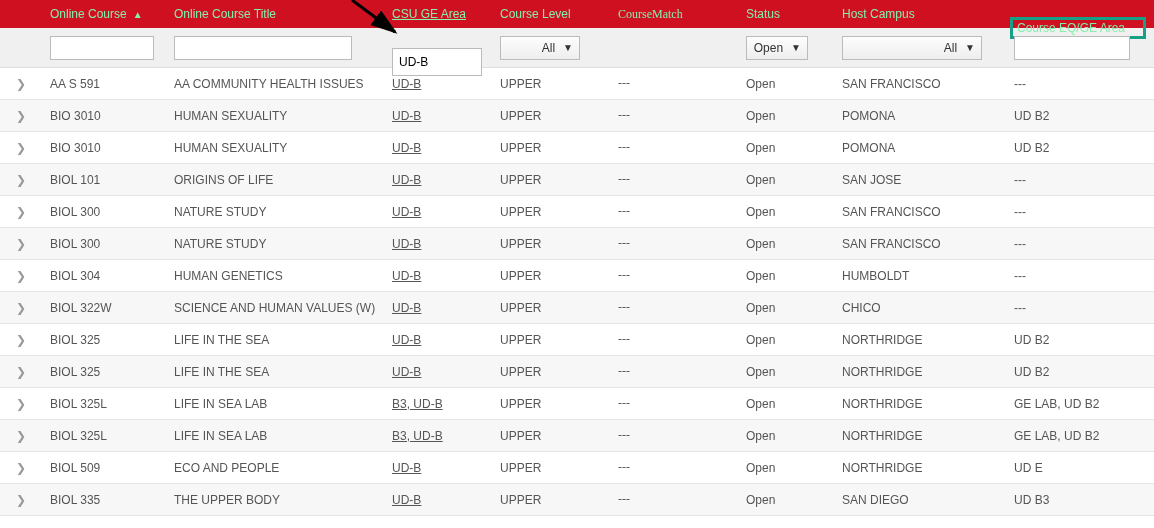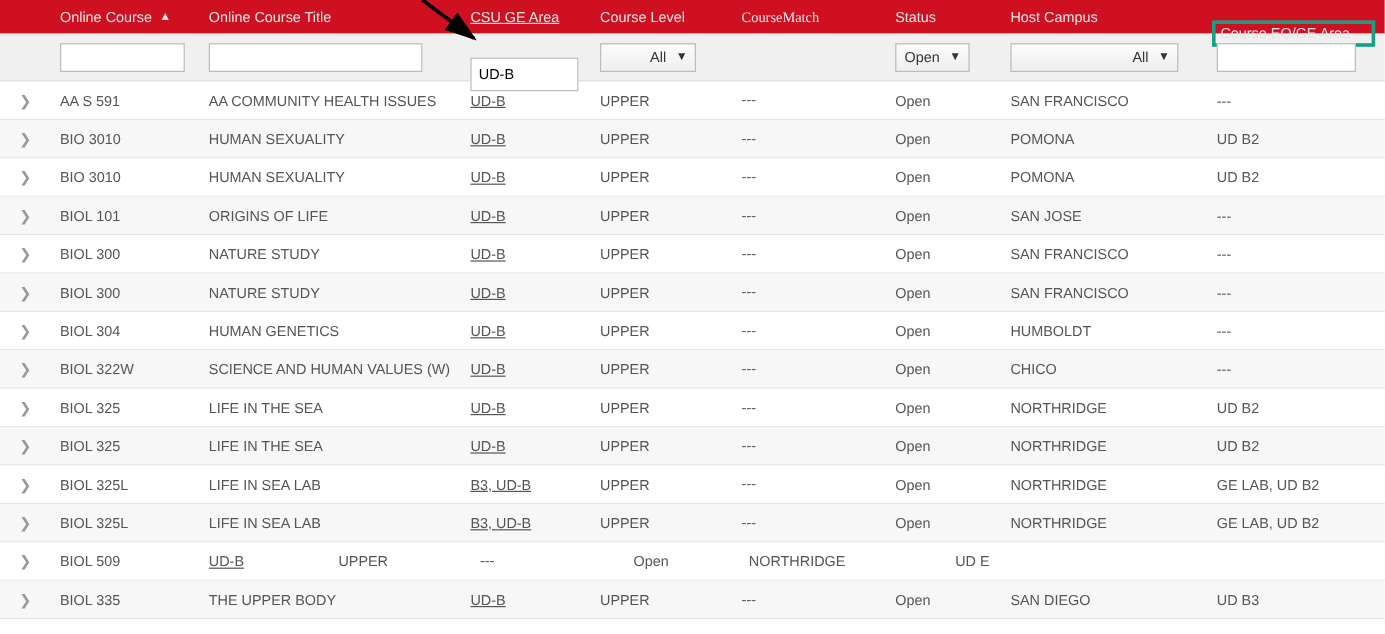--- a/index.html
+++ b/index.html
@@ -6,21 +6,21 @@
     body {
       font-family: "Segoe UI", Arial, sans-serif;
       font-size: 13px;
       color: #333;
       background: #fff;
       width: 1154px;
     }
     .table-header {
       display: flex;
       background: #cf1021;
-      color: #e5e5e5;
+      color: #86efac;
       height: 28px;
       align-items: center;
       font-size: 12px;
     }
     .filter-row {
       display: flex;
       background: #f0f0f0;
       height: 40px;
       align-items: center;
       border-bottom: 1px solid #ddd;
@@ -281,20 +281,21 @@
         <div class="col-ge">B3, UD-B</div>
         <div class="col-level">UPPER</div>
         <div class="col-match">---</div>
         <div class="col-status">Open</div>
         <div class="col-host">NORTHRIDGE</div>
         <div class="col-eq">GE LAB, UD B2</div>
       </div>
       <div class="row">
         <div class="col-expand"><span class="expand-btn">❯</span></div>
         <div class="col-course">BIOL 509</div>
+        <div class="col-title">ECO AND PEOPLE</div>
         <div class="col-ge">UD-B</div>
         <div class="col-level">UPPER</div>
         <div class="col-match">---</div>
         <div class="col-status">Open</div>
         <div class="col-host">NORTHRIDGE</div>
         <div class="col-eq">UD E</div>
       </div>
       <div class="row">
         <div class="col-expand"><span class="expand-btn">❯</span></div>
         <div class="col-course">BIOL 335</div>

